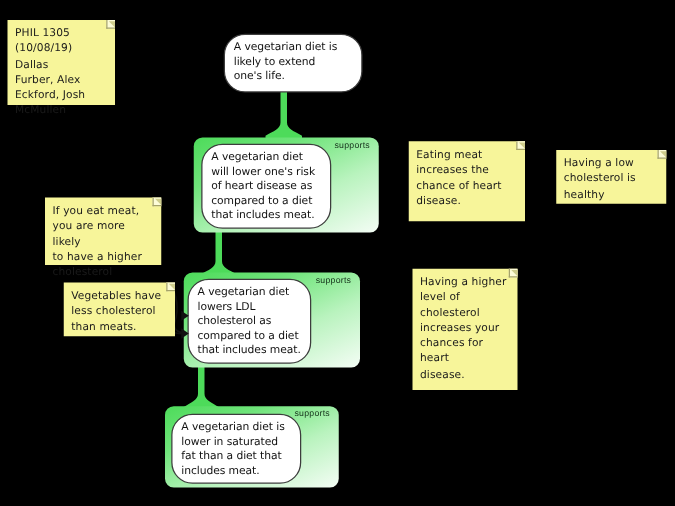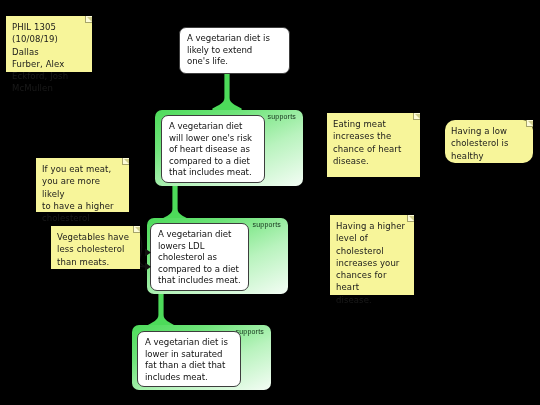--- a/index.html
+++ b/index.html
@@ -68,21 +68,21 @@
     font-size: 7px;
     color: #14301a;
     letter-spacing: 0.2px;
   }
 
   
   .card {
     position: absolute;
     background: #ffffff;
     border: 1.4px solid #3d3d3d;
-    border-radius: 7px;
+    border-radius: 17px;
     color: #111111;
     font-family: "DejaVu Sans", sans-serif;
     font-size: 8.6px;
     line-height: 11.6px;
     padding: 5px 6px 4px 7px;
     box-sizing: border-box;
     z-index: 20;
     letter-spacing: -0.05px;
   }
   .card-text { display: block; white-space: pre-line; }
@@ -144,21 +144,21 @@
 that includes meat.</span>
   </div>
 
   <div class="card" style="left:137px; top:331px; width:104px; height:56px;">
     <span class="card-text">A vegetarian diet is
 lower in saturated
 fat than a diet that
 includes meat.</span>
   </div>
 
-  <div class="sticky" style="left:6px; top:16px; width:86px; height:56px;">
+  <div class="sticky" style="left:6px; top:16px; width:86px; height:68px;">
     <span class="fold"></span>
     <span class="sticky-text">PHIL 1305
 (10/08/19) Dallas
 Furber, Alex
 Eckford, Josh
 McMullen</span>
   </div>
 
   <div class="sticky" style="left:36px; top:158px; width:93px; height:54px;">
     <span class="fold"></span>
@@ -176,28 +176,28 @@
   </div>
 
   <div class="sticky" style="left:327px; top:113px; width:93px; height:64px;">
     <span class="fold"></span>
     <span class="sticky-text">Eating meat
 increases the
 chance of heart
 disease.</span>
   </div>
 
-  <div class="sticky" style="left:445px; top:120px; width:88px; height:43px;border-radius:10px;">
+  <div class="sticky" style="left:445px; top:120px; width:88px; height:43px;">
     <span class="fold"></span>
     <span class="sticky-text">Having a low
 cholesterol is
 healthy</span>
   </div>
 
-  <div class="sticky" style="left:330px; top:215px; width:84px; height:80px;">
+  <div class="sticky" style="left:330px; top:215px; width:84px; height:97px;">
     <span class="fold"></span>
     <span class="sticky-text">Having a higher
 level of
 cholesterol
 increases your
 chances for heart
 disease.</span>
   </div>
 
   <svg class="objection-link" style="left:126px; top:226px; width:34px; height:48px;" viewBox="0 0 34 48">

